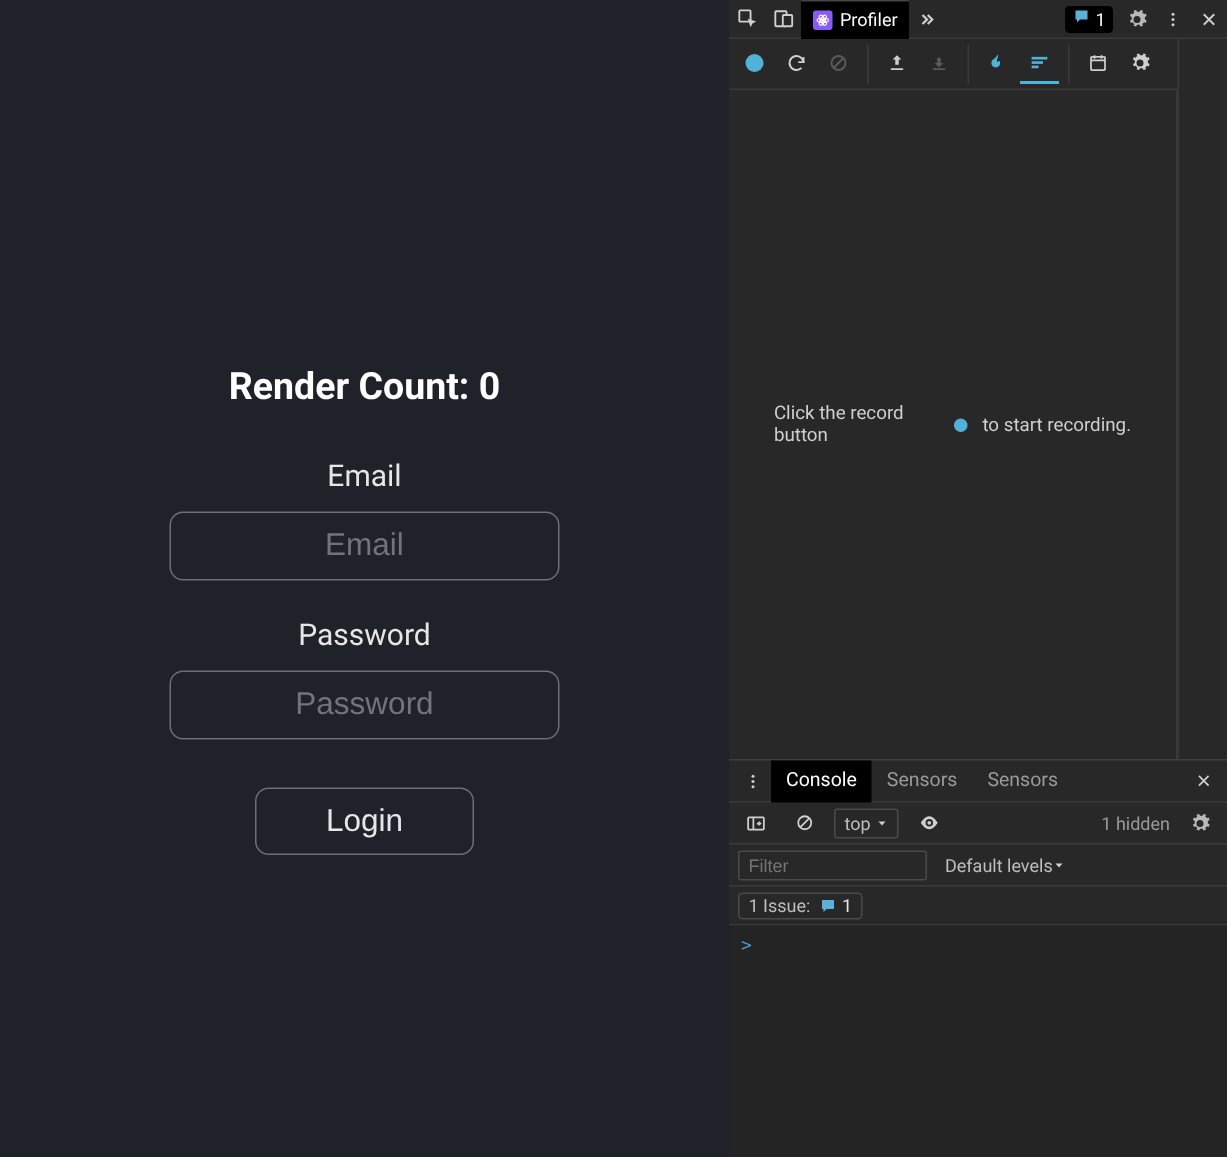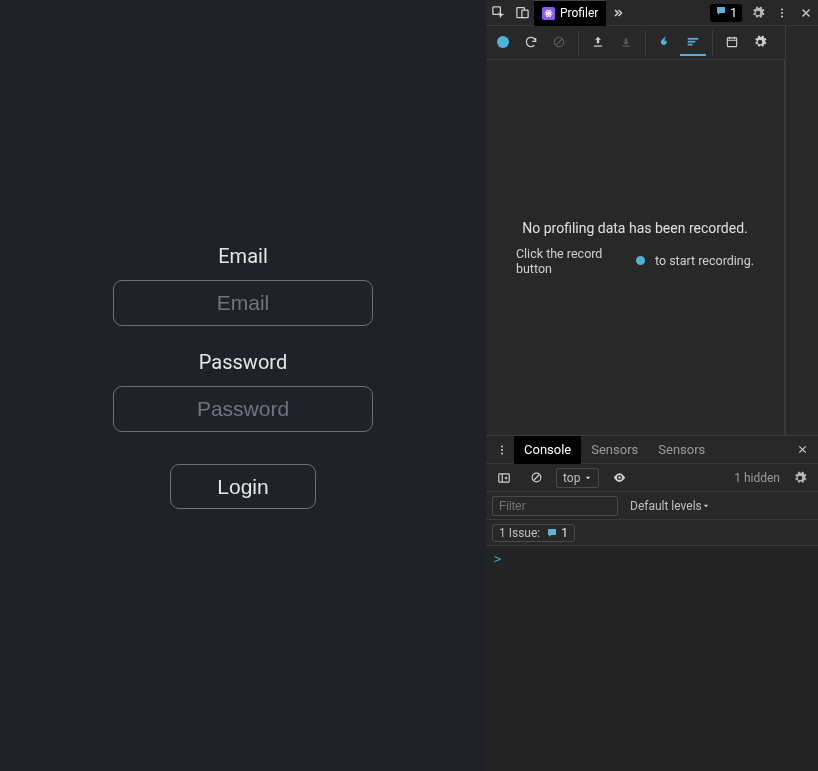--- a/index.html
+++ b/index.html
@@ -134,21 +134,21 @@
     display: flex; flex: 1; min-height: 0;
   }
   .profiler-main { flex: 1; display: flex; flex-direction: column; }
   .profiler-right {
     width: 56px; background: #282828;
     border-left: 1px solid #3a3a3a;
   }
 
   
   .console-drawer {
-    height: 336px;
+    height: 265px;
     display: flex; flex-direction: column;
     background: #282828;
     border-top: 1px solid #3f3f3f;
   }
   .console-tabs {
     height: 28px;
     display: flex; align-items: center;
     border-bottom: 1px solid #3a3a3a;
     padding: 0 4px;
   }
@@ -211,20 +211,21 @@
     font-size: 12px;
   }
   .prompt-caret { color: #4aa0d8; }
 
   svg { pointer-events: none; }
 </style>
 </head>
 <body>
 
 <div class="app">
+  <div class="app-title">Render Count: 0</div>
 
   <div class="form-label">Email</div>
   <input class="form-input" placeholder="Email" style="">
 
   <div class="form-label">Password</div>
   <input class="form-input" type="password" placeholder="Password" style="">
 
   <button class="login-btn">Login</button>
 </div>
 
@@ -348,21 +349,20 @@
           </span>
           <span class="tool-btn">
             <svg width="14" height="14" viewBox="0 0 24 24" fill="#cfcfcf">
                 <path d="M12 8a4 4 0 100 8 4 4 0 000-8zm9 4l2 1-1 3-2-1a8 8 0 01-2 2l1 2-3 1-1-2h-3l-1 2-3-1 1-2a8 8 0 01-2-2l-2 1-1-3 2-1v-3l-2-1 1-3 2 1a8 8 0 012-2l-1-2 3-1 1 2h3l1-2 3 1-1 2a8 8 0 012 2l2-1 1 3-2 1z"></path>
               </svg>
           </span>
         </div>
       </div>
 
       <div class="profiler-body">
-        <div class="prof-msg1">No profiling data has been recorded.</div>
         <div class="prof-msg2-row">
           <span class="prof-msg2a">Click the record button</span>
           <span class="mini-dot"></span>
           <span>to start recording.</span>
         </div>
       </div>
     </div>
     <div class="profiler-right"></div>
   </div>
 

